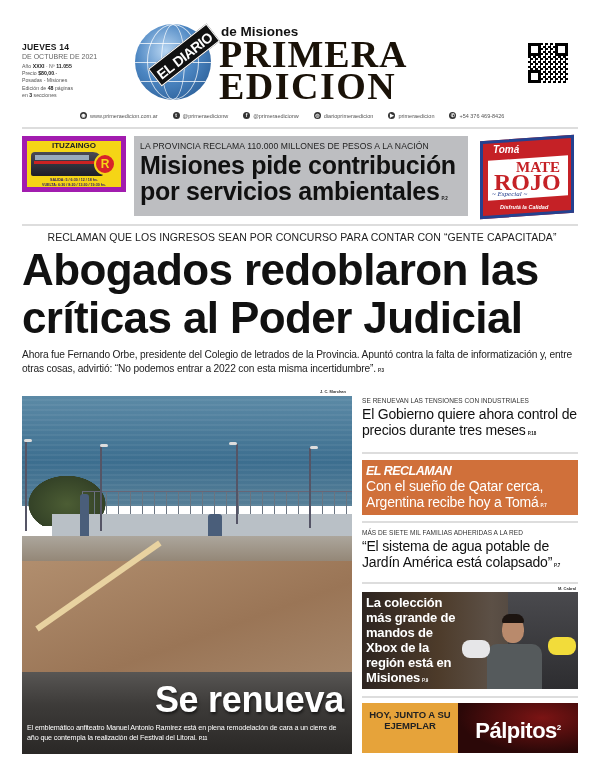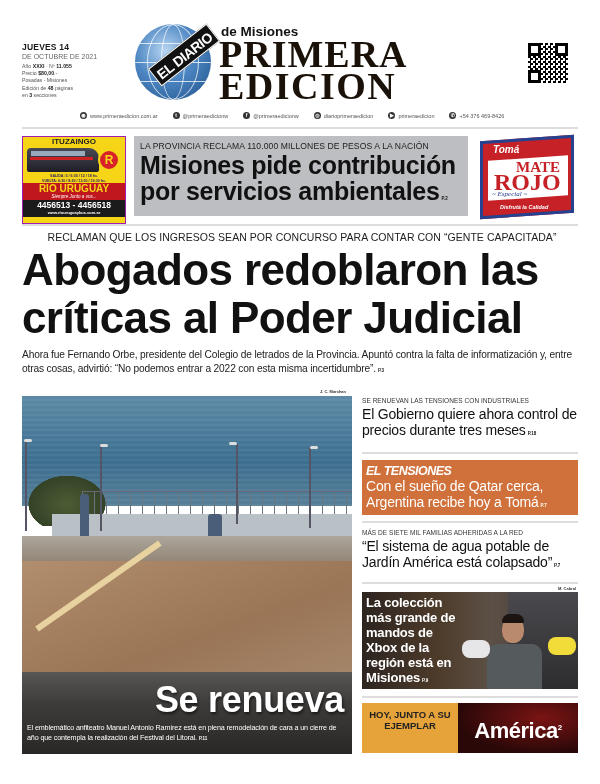--- a/index.html
+++ b/index.html
@@ -39,21 +39,21 @@
       linear-gradient(#000,#000) 0 27px/13px 13px no-repeat,
       repeating-conic-gradient(#000 0 25%, #fff 0 50%) 0 0/5px 5px; }
 
   .socials { position: absolute; left: 80px; top: 112px; display: flex; gap: 15px; align-items: center; }
   .social { display: flex; align-items: center; gap: 3px; font-size: 5.5px; color: #555; }
   .social .ico { width: 7px; height: 7px; border-radius: 50%; background: #333; color: #fff;
     font-size: 5px; line-height: 7px; text-align: center; font-weight: bold; }
   .rule { position: absolute; left: 22px; width: 556px; height: 2px; background: #ddd; }
 
   
-  .ad-bus { position: absolute; left: 22px; top: 136px; width: 104px; height: 88px; background: #f5d516; overflow: hidden; border: 1px solid #a21caf; }
+  .ad-bus { position: absolute; left: 22px; top: 136px; width: 104px; height: 56px; background: #f5d516; overflow: hidden; border: 5px solid #a21caf; }
   .ad-bus .top { height: 10px; text-align: center; font-weight: bold; font-size: 8px; color: #222; line-height: 10px; }
   .ad-bus .busimg { position: absolute; left: 4px; top: 11px; width: 72px; height: 24px; background: linear-gradient(#4a4a55, #1e1e26); border-radius: 4px 10px 2px 2px; }
   .ad-bus .busimg::after { content: ""; position: absolute; left: 3px; right: 6px; top: 9px; height: 3px; background: #c22; }
   .ad-bus .busimg::before { content: ""; position: absolute; left: 4px; right: 14px; top: 3px; height: 5px; background: #9ab; }
   .ad-bus .logo-r { position: absolute; right: 5px; top: 12px; width: 22px; height: 22px; border-radius: 50%; background: #d8222a; border: 2px solid #f5d516; color: #f5d516; font-weight: bold; font-size: 12px; text-align: center; line-height: 18px; }
   .ad-bus .schedule { position: absolute; left: 0; right: 0; top: 37px; font-size: 3.6px; font-weight: bold; text-align: center; color: #2a1b6a; line-height: 4.6px; }
   .ad-bus .brand { position: absolute; left: 0; right: 0; top: 46px; height: 17px; background: #c0171e; color: #f5d516; text-align: center; font-weight: bold; font-size: 10px; line-height: 11px; }
   .ad-bus .brand small { display: block; font-size: 4.5px; font-style: italic; color: #fff; line-height: 5px; font-weight: normal; }
   .ad-bus .phones { position: absolute; left: 0; right: 0; top: 63px; height: 11px; background: #1b1b1b; color: #fff; font-weight: bold; font-size: 8.5px; text-align: center; line-height: 11px; }
   .ad-bus .web { position: absolute; left: 0; right: 0; top: 73px; height: 7px; background: #1b1b1b; color: #fff; font-size: 4px; text-align: center; line-height: 6px; font-weight: bold; }
@@ -238,21 +238,21 @@
 </div>
 <div style="position:absolute;left:320px;top:389px;font-size:4px;font-weight:bold;color:#333">J. C. Marchan</div>
 
 <div class="side" style="top:397px">
   <div class="side-kicker">SE RENUEVAN LAS TENSIONES CON INDUSTRIALES</div>
   <div class="side-title"><span>El Gobierno quiere ahora control de precios durante tres meses</span><span class="pg">P.18</span></div>
 </div>
 <div class="side-rule" style="top:452px"></div>
 
 <div class="sport">
-  <div class="sport-label">EL TENSIONES</div>
+  <div class="sport-label">EL RECLAMAN</div>
   <div class="sport-title"><span>Con el sueño de Qatar cerca, Argentina recibe hoy a Tomá</span><span class="pg">P.7</span></div>
 </div>
 <div class="side-rule" style="top:521px"></div>
 
 <div class="side" style="top:529px">
   <div class="side-kicker">MÁS DE SIETE MIL FAMILIAS ADHERIDAS A LA RED</div>
   <div class="side-title"><span>“El sistema de agua potable de Jardín América está colapsado”</span><span class="pg">P.7</span></div>
 </div>
 <div class="side-rule" style="top:582px"></div>
 
@@ -263,14 +263,14 @@
   <div class="person-head"></div>
   <div class="hair"></div>
   <div class="pad-white"></div>
   <div class="pad-yellow"></div>
   <div class="txt"><span>La colección más grande de mandos de Xbox de la región está en Misiones</span><span class="pg">P.9</span></div>
 </div>
 <div class="side-rule" style="top:696px"></div>
 
 <div class="palpitos">
   <div class="left">HOY, JUNTO A SU EJEMPLAR</div>
-  <div class="right"><span>América</span><sup>2</sup></div>
+  <div class="right"><span>Pálpitos</span><sup>2</sup></div>
 </div>
 
 </body></html>

